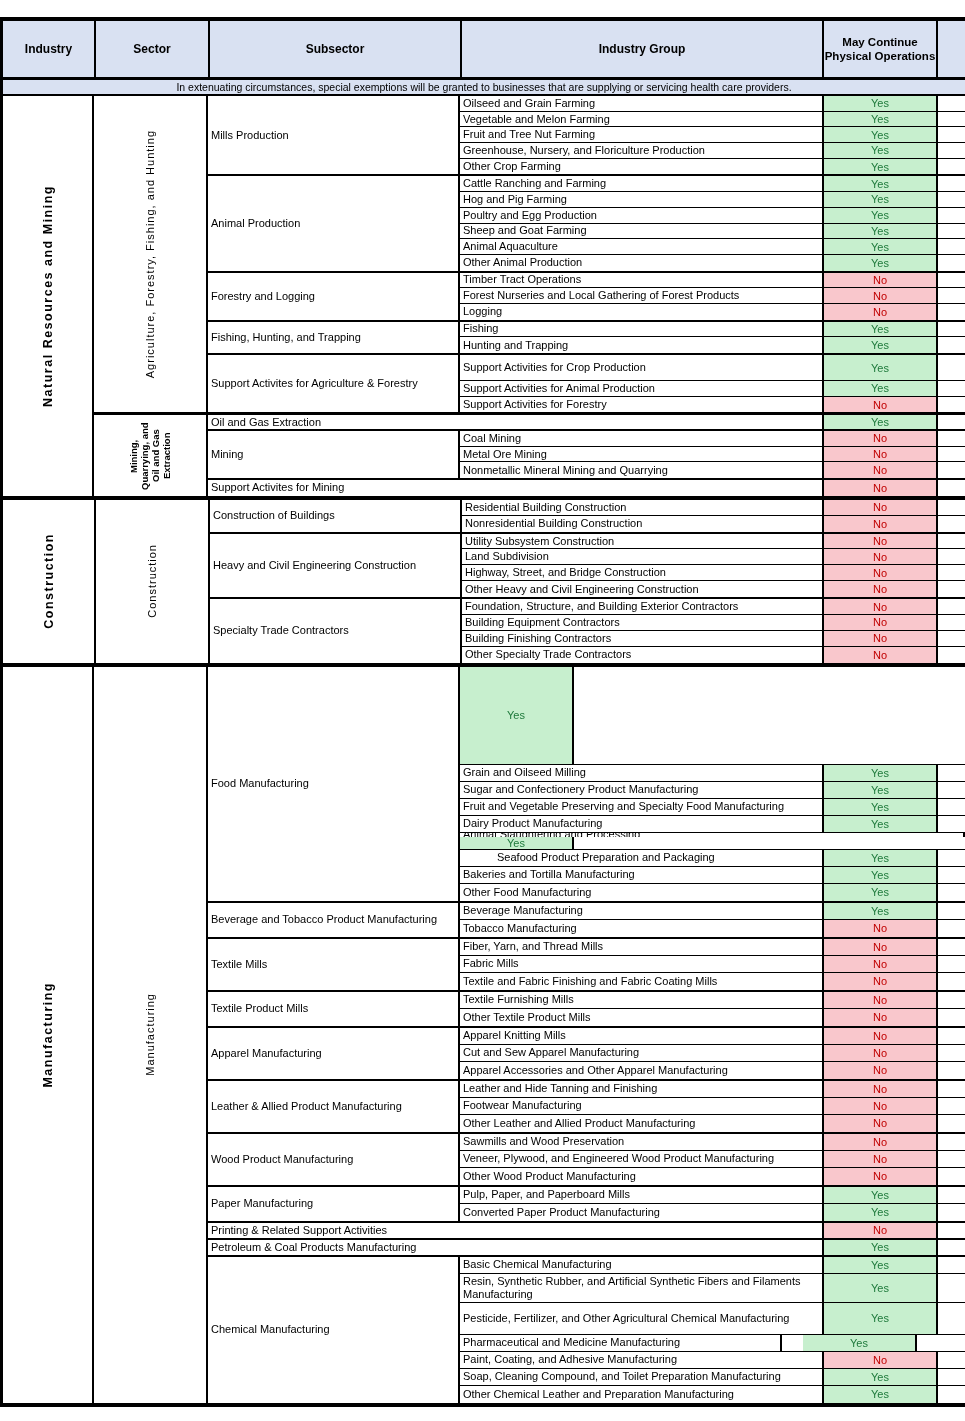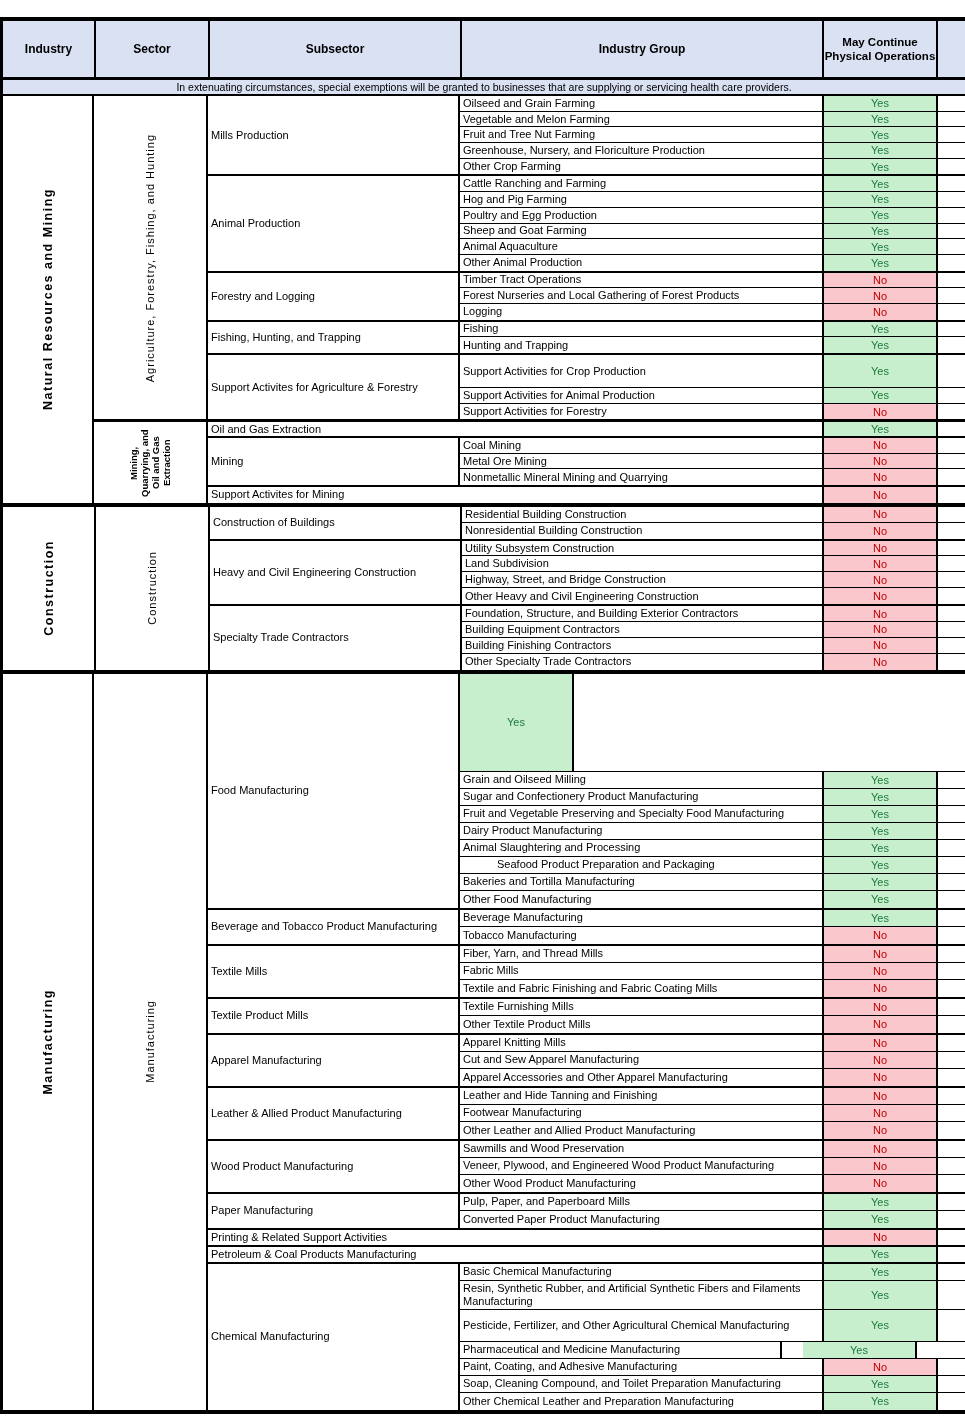--- a/index.html
+++ b/index.html
@@ -156,21 +156,21 @@
                     <div class="grow" style="height: 15.7px; box-sizing: border-box;">
                       <div class="cell gcell" style="flex: 1 1 0%;">Hunting and Trapping</div>
                       <div class="status" style="background: rgb(199, 239, 206); color: rgb(31, 122, 60);">Yes</div>
                       <div class="stub"></div>
                     </div>
                   </div>
                 </div>
                 <div class="subsector">
                   <div class="cell subcell c3">Support Activites for Agriculture &amp; Forestry</div>
                   <div class="colwrap">
-                    <div class="grow" style="height: 33px; border-bottom: 1.5px solid rgb(0, 0, 0); box-sizing: border-box;">
+                    <div class="grow" style="height: 26px; border-bottom: 1.5px solid rgb(0, 0, 0); box-sizing: border-box;">
                       <div class="cell gcell" style="flex: 1 1 0%;">Support Activities for Crop Production</div>
                       <div class="status" style="background: rgb(199, 239, 206); color: rgb(31, 122, 60);">Yes</div>
                       <div class="stub"></div>
                     </div>
                     <div class="grow" style="height: 15.7px; border-bottom: 1.5px solid rgb(0, 0, 0); box-sizing: border-box;">
                       <div class="cell gcell" style="flex: 1 1 0%;">Support Activities for Animal Production</div>
                       <div class="status" style="background: rgb(199, 239, 206); color: rgb(31, 122, 60);">Yes</div>
                       <div class="stub"></div>
                     </div>
                     <div class="grow" style="height: 15.7px; box-sizing: border-box;">
@@ -330,21 +330,21 @@
                     <div class="grow" style="height: 17px; border-bottom: 1.5px solid rgb(0, 0, 0); box-sizing: border-box;">
                       <div class="cell gcell" style="flex: 1 1 0%;">Fruit and Vegetable Preserving and Specialty Food Manufacturing</div>
                       <div class="status" style="background: rgb(199, 239, 206); color: rgb(31, 122, 60);">Yes</div>
                       <div class="stub"></div>
                     </div>
                     <div class="grow" style="height: 17px; border-bottom: 1.5px solid rgb(0, 0, 0); box-sizing: border-box;">
                       <div class="cell gcell" style="flex: 1 1 0%;">Dairy Product Manufacturing</div>
                       <div class="status" style="background: rgb(199, 239, 206); color: rgb(31, 122, 60);">Yes</div>
                       <div class="stub"></div>
                     </div>
-                    <div class="grow" style="height: 17px; border-bottom: 1.5px solid rgb(0, 0, 0); box-sizing: border-box;">
+                    <div class="grow" style="height: 17px; border-bottom: 1.5px solid rgb(0, 0, 0); box-sizing: border-box; flex-direction: column;">
                       <div class="cell gcell" style="flex: 1 1 0%;">Animal Slaughtering and Processing</div>
                       <div class="status" style="background: rgb(199, 239, 206); color: rgb(31, 122, 60);">Yes</div>
                       <div class="stub"></div>
                     </div>
                     <div class="grow" style="height: 17px; border-bottom: 1.5px solid rgb(0, 0, 0); box-sizing: border-box; padding-left: 34px;">
                       <div class="cell gcell" style="flex: 1 1 0%;">Seafood Product Preparation and Packaging</div>
                       <div class="status" style="background: rgb(199, 239, 206); color: rgb(31, 122, 60);">Yes</div>
                       <div class="stub"></div>
                     </div>
                     <div class="grow" style="height: 17px; border-bottom: 1.5px solid rgb(0, 0, 0); box-sizing: border-box;">

